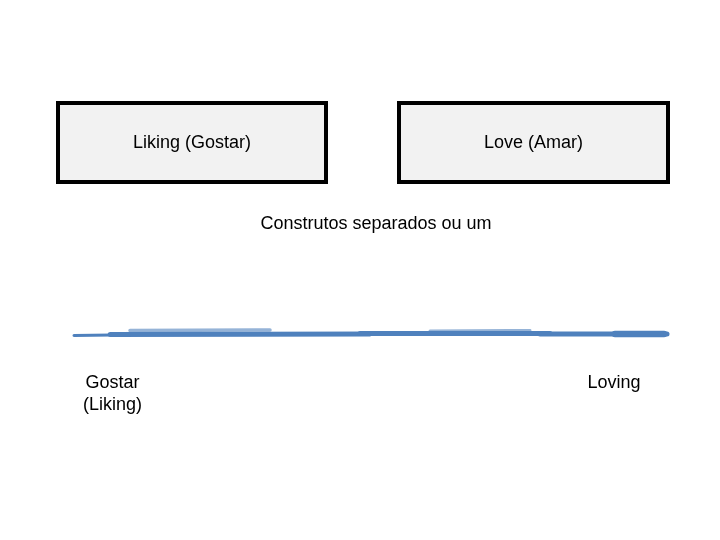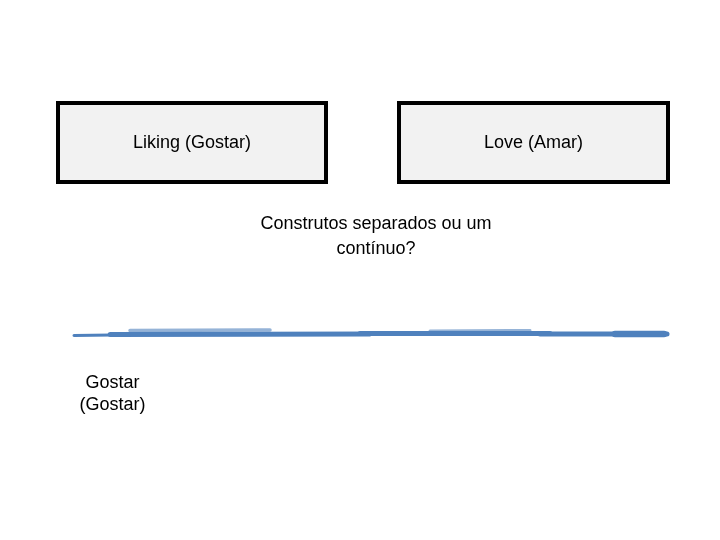--- a/index.html
+++ b/index.html
@@ -66,38 +66,38 @@
   <div class="concept-box box-left">
     <span>Liking (Gostar)</span>
   </div>
 
   <div class="concept-box box-right">
     <span>Love (Amar)</span>
   </div>
 
   <div class="question">
     <span>Construtos separados ou um</span>
-    <span>contínuo?</span>
   </div>
 
   <div class="continuum-line-wrap">
     <svg width="602" height="16" viewBox="0 0 602 16">
 
       <path d="M60,4.5 L200,4" fill="none" stroke-width="3.5" stroke-linecap="round" stroke="#95b3d7"></path>
       <path d="M360,5 L460,4.5" fill="none" stroke-width="3" stroke-linecap="round" stroke="#95b3d7"></path>
 
       <path d="M4,9.5 L80,8.5" fill="none" stroke-width="3" stroke-linecap="round" stroke="#4f81bd"></path>
       <path d="M40,8.5 L300,8" fill="none" stroke-width="5" stroke-linecap="round" stroke="#4f81bd"></path>
       <path d="M290,7.5 L480,7.5" fill="none" stroke-width="5" stroke-linecap="round" stroke="#4f81bd"></path>
       <path d="M470,8 L597,8" fill="none" stroke-width="5" stroke-linecap="round" stroke="#4f81bd"></path>
       <path d="M545,8 L594,8" fill="none" stroke-width="6.5" stroke-linecap="round" stroke="#4f81bd"></path>
     </svg>
   </div>
 
   <div class="endpoint-label endpoint-left">
     <span>Gostar</span>
-    <span>(Gostar)</span>
+    <span>(Liking)</span>
   </div>
 
   <div class="endpoint-label endpoint-right">
+    <span>Loving</span>
   </div>
 
 </div>
 
 </body></html>

